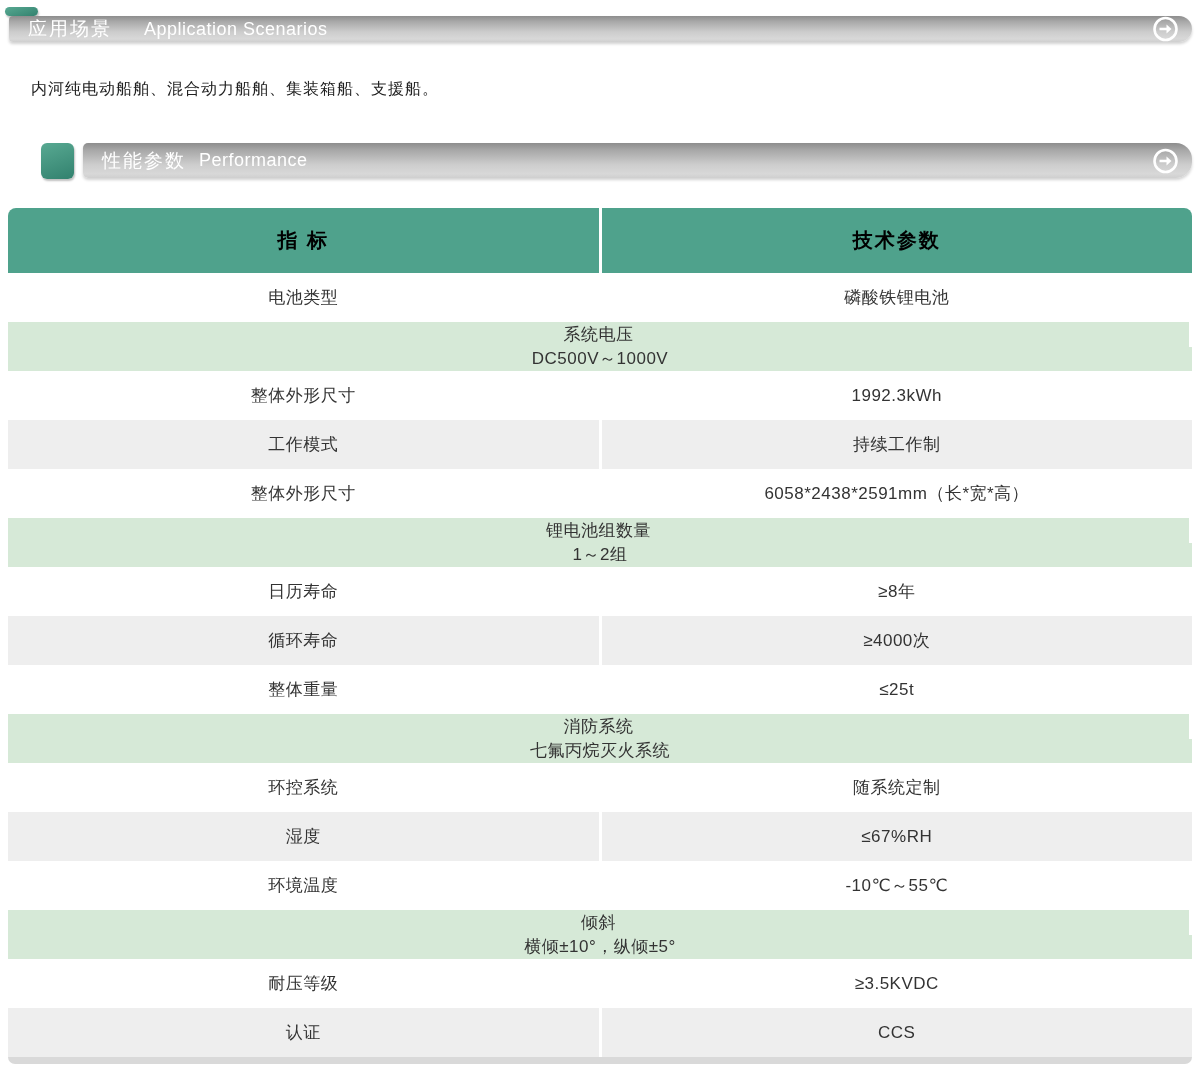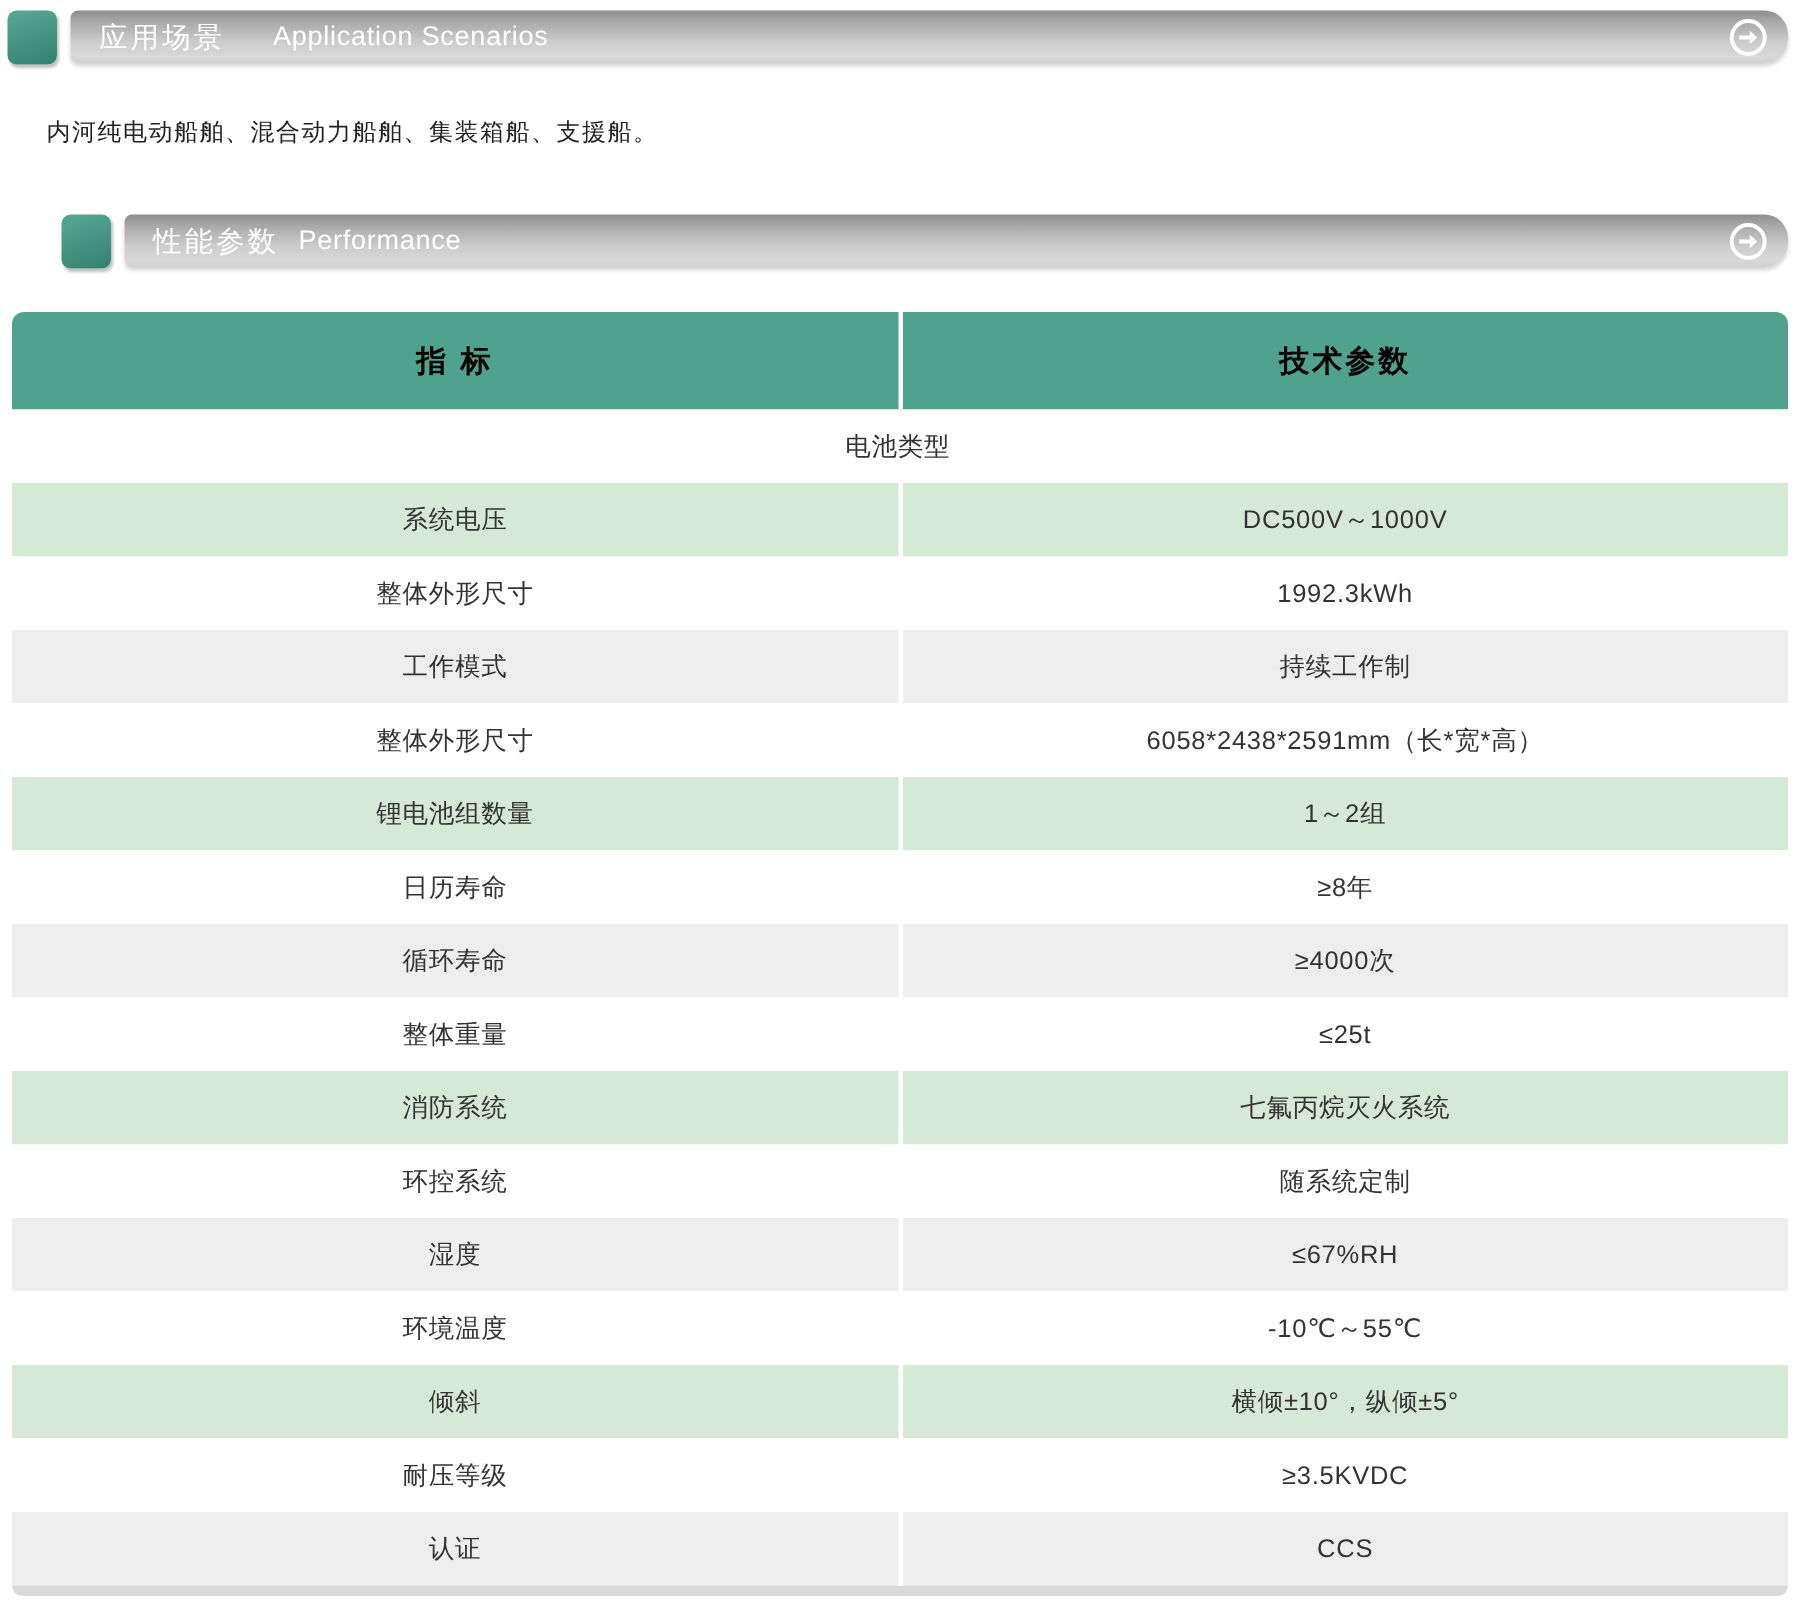--- a/index.html
+++ b/index.html
@@ -10,21 +10,21 @@
   }
   :root{
     --header-green:#4fa28c;
     --row-green:#d6e9d7;
     --row-gray:#eeeeee;
     --accent-top:#58a992;
     --accent-bottom:#32816e;
   }
   
   .section{display:flex;align-items:stretch;height:35px;}
-  .section.s1{margin-top:7px;}
+  .section.s1{margin-top:7px;flex-direction:column;}
   .section.s2{margin-top:41px;padding-left:36px;}
   .accent{
     width:33px;height:36px;margin-left:5px;border-radius:6px;
     background:linear-gradient(160deg,var(--accent-top) 0%,var(--accent-bottom) 100%);
     box-shadow:1px 2px 2px rgba(0,0,0,0.25);
   }
   .bar{
     flex:1;margin-left:9px;margin-right:8px;
     border-radius:5px 16px 16px 5px;
     background:linear-gradient(180deg,#8d8d8d 0%,#a9a9a9 22%,#cdcdcd 62%,#d8d8d8 88%,#cfcfcf 100%);
@@ -55,21 +55,21 @@
     color:#000000;font-size:20px;font-weight:bold;letter-spacing:2px;
   }
   .th:first-child{border-right:3px solid #ffffff;}
   .trow{display:flex;height:49px;}
   .trow .cell{
     flex:1;display:flex;align-items:center;justify-content:center;
     font-size:17px;color:#333333;letter-spacing:0.5px;
   }
   .trow .cell.c1{border-right:3px solid #ffffff;}
   .trow.white{background:#ffffff;}
-  .trow.green{background:var(--row-green);}
+  .trow.green{background:var(--row-green);flex-direction:column;}
   .trow.gray{background:var(--row-gray);}
   .table-shadow{
     height:7px;background:#d9d9d9;border-radius:0 0 9px 9px;
   }
 </style>
 </head>
 <body>
 
 <div class="section s1">
   <div class="accent"></div>
@@ -100,20 +100,21 @@
 </div>
 
 <div class="spec-table">
   <div class="thead">
     <div class="th">指 标</div>
     <div class="th">技术参数</div>
   </div>
   <div id="tbody">
       <div class="trow white">
         <div class="cell c1">电池类型</div>
+        <div class="cell c2">磷酸铁锂电池</div>
       </div>
       <div class="trow green">
         <div class="cell c1">系统电压</div>
         <div class="cell c2">DC500V～1000V</div>
       </div>
       <div class="trow white">
         <div class="cell c1">整体外形尺寸</div>
         <div class="cell c2">1992.3kWh</div>
       </div>
       <div class="trow gray">

